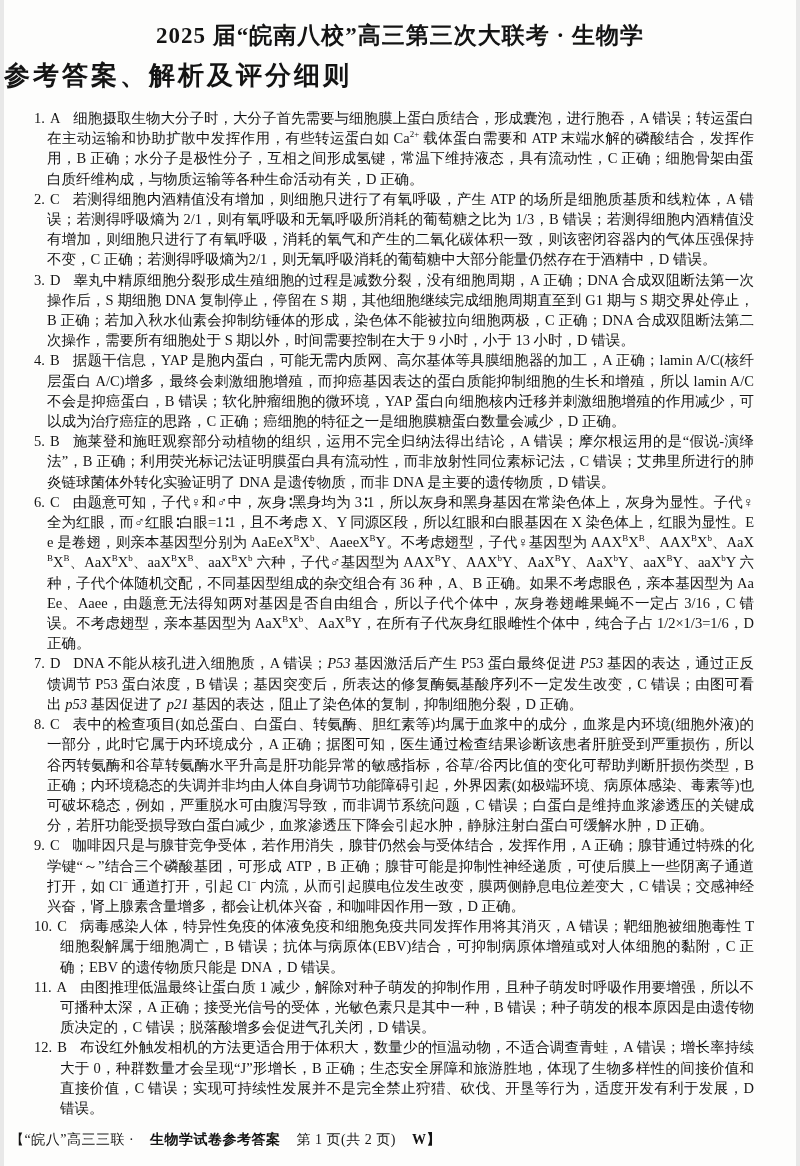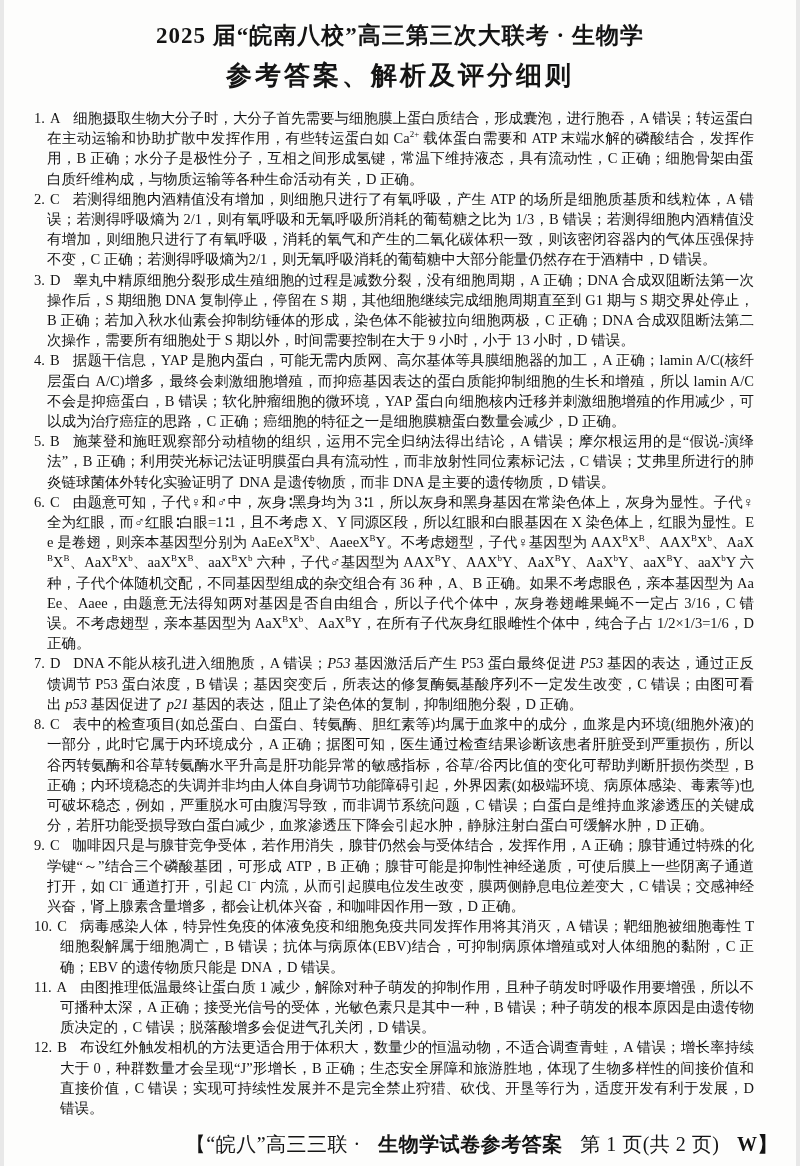--- a/index.html
+++ b/index.html
@@ -14,21 +14,21 @@
     box-sizing:border-box;
   }
   .title-block{padding-top:20px;}
   .title-line1{
     text-align:center;
     font-size:23px;
     font-weight:700;
     letter-spacing:1px;
   }
   .title-line2{
-    text-align:center;
+    text-align:left;
     font-size:26px;
     font-weight:700;
     letter-spacing:3px;
     margin-top:7px;
     font-family:"DejaVu Sans","Liberation Sans",sans-serif;
   }
   .content{
     margin:15px 42px 0 30px;
     font-size:14.5px;
     line-height:20.2px;
@@ -36,23 +36,23 @@
   }
   .answer-item{word-break:break-all;}
   .answer-item.d1{padding-left:13px;text-indent:-13px;}
   .answer-item.d2{padding-left:26px;text-indent:-26px;}
   .num{margin-right:5px;}
   .letter{margin-right:13px;}
   .answer-text sup{font-size:62%;line-height:0;}
   .answer-text i{}
   .footer{
     position:absolute;
-    left:0;right:12px;top:1131px;
-    text-align:right;
-    font-size:20px;
+    left:0;right:0;top:1131px;
+    text-align:left;
+    font-size:14px;
     letter-spacing:0.5px;
   }
   .footer .b{font-weight:700;}
   .footer .seg{margin:0 6px;}
 </style>
 </head>
 <body>
 
 <div class="page">
 

